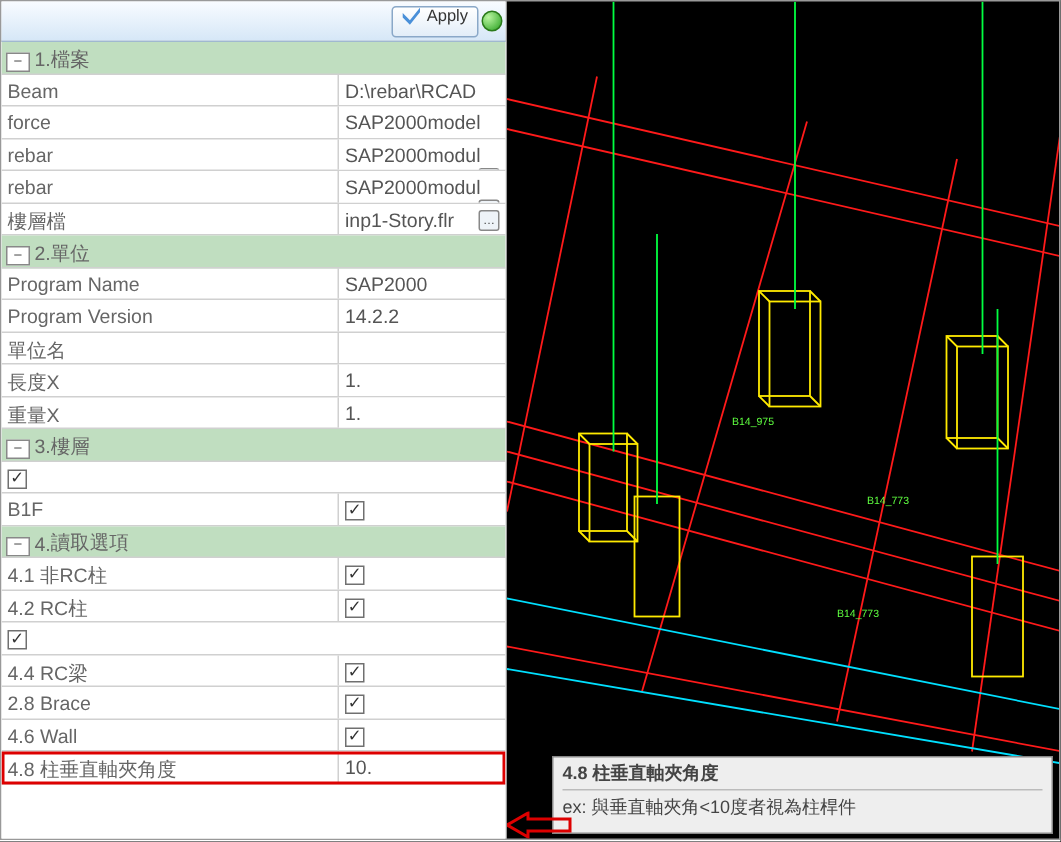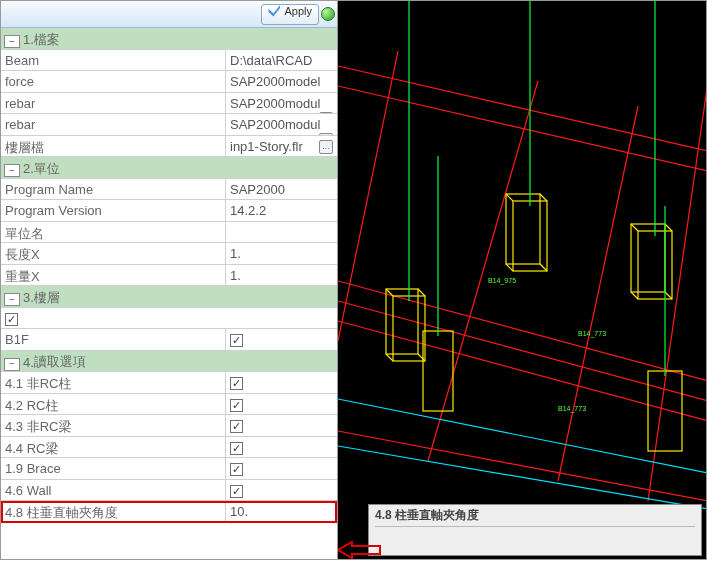--- a/index.html
+++ b/index.html
@@ -182,21 +182,21 @@
 
       <div class="row header">
         <div class="label-cell">
           <span class="expand">−</span>
           <span>1.</span>
           <span>檔案</span>
         </div>
       </div>
       <div class="row">
         <div class="label-cell">Beam</div>
-        <div class="value-cell editable">D:\data\RCAD</div>
+        <div class="value-cell editable">D:\rebar\RCAD</div>
       </div>
       <div class="row">
         <div class="label-cell">force</div>
         <div class="value-cell editable">SAP2000model</div>
       </div>
       <div class="row">
         <div class="label-cell">rebar</div>
         <div class="value-cell editable"><span>SAP2000modul</span><span class="dd-icon">▾</span></div>
       </div>
       <div class="row">
@@ -267,33 +267,32 @@
             <span class="cb checked"></span>
           </div>
       </div>
       <div class="row">
         <div class="label-cell">4.2 RC柱</div>
         <div class="value-cell cbwrap">
             <span class="cb checked"></span>
           </div>
       </div>
       <div class="row">
-        <div class="label-cell">4.3 非RC梁</div>
         <div class="value-cell cbwrap">
             <span class="cb checked"></span>
           </div>
       </div>
       <div class="row">
         <div class="label-cell">4.4 RC梁</div>
         <div class="value-cell cbwrap">
             <span class="cb checked"></span>
           </div>
       </div>
       <div class="row">
-        <div class="label-cell">1.9 Brace</div>
+        <div class="label-cell">2.8 Brace</div>
         <div class="value-cell cbwrap">
             <span class="cb checked"></span>
           </div>
       </div>
       <div class="row">
         <div class="label-cell">4.6 Wall</div>
         <div class="value-cell cbwrap">
             <span class="cb checked"></span>
           </div>
       </div>
@@ -353,20 +352,21 @@
         <g stroke="none" fill="#5fff40" font-size="7">
           <text x="150" y="282">B14_975</text>
           <text x="240" y="335">B14_773</text>
           <text x="220" y="410">B14_773</text>
         </g>
       </g>
     </svg>
 
     <div class="info-panel">
       <div class="info-title">4.8 柱垂直軸夾角度</div>
+      <div class="info-body">ex: 與垂直軸夾角&lt;10度者視為柱桿件</div>
     </div>
   </div>
 
 </div>
 
 <div class="annot-arrow">
   <svg width="44" height="18">
     <polygon points="0,9 14,1 14,5 42,5 42,13 14,13 14,17" fill="none" stroke="#d00" stroke-width="2"></polygon>
   </svg>
 </div>

